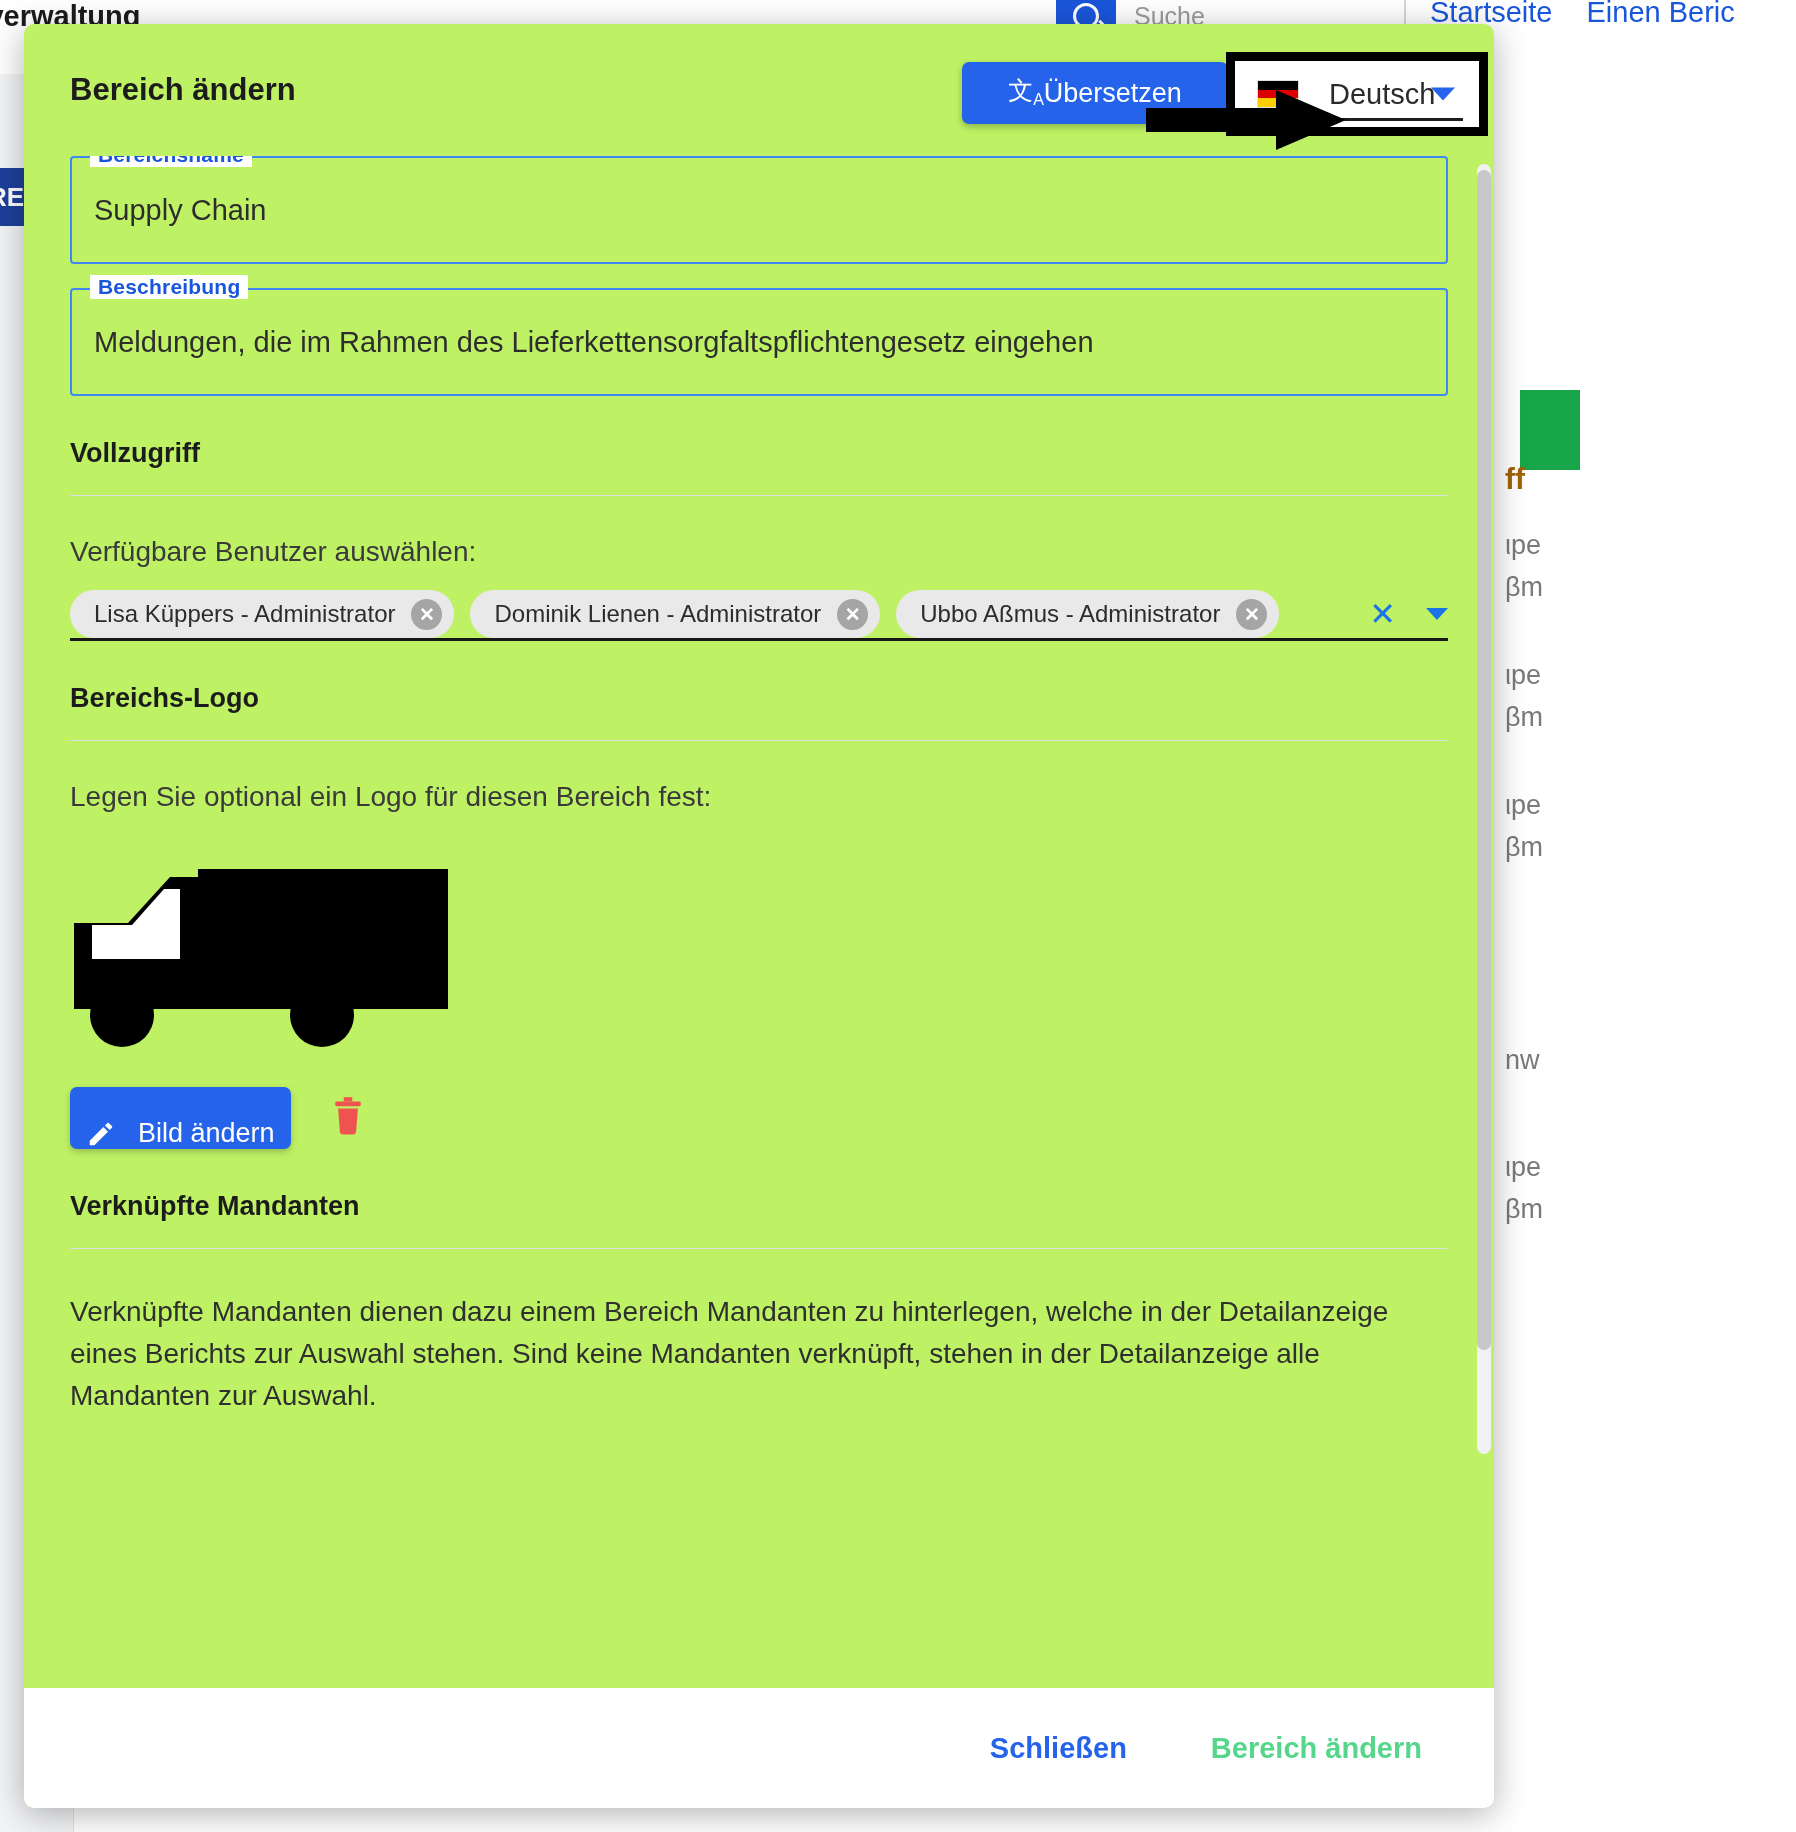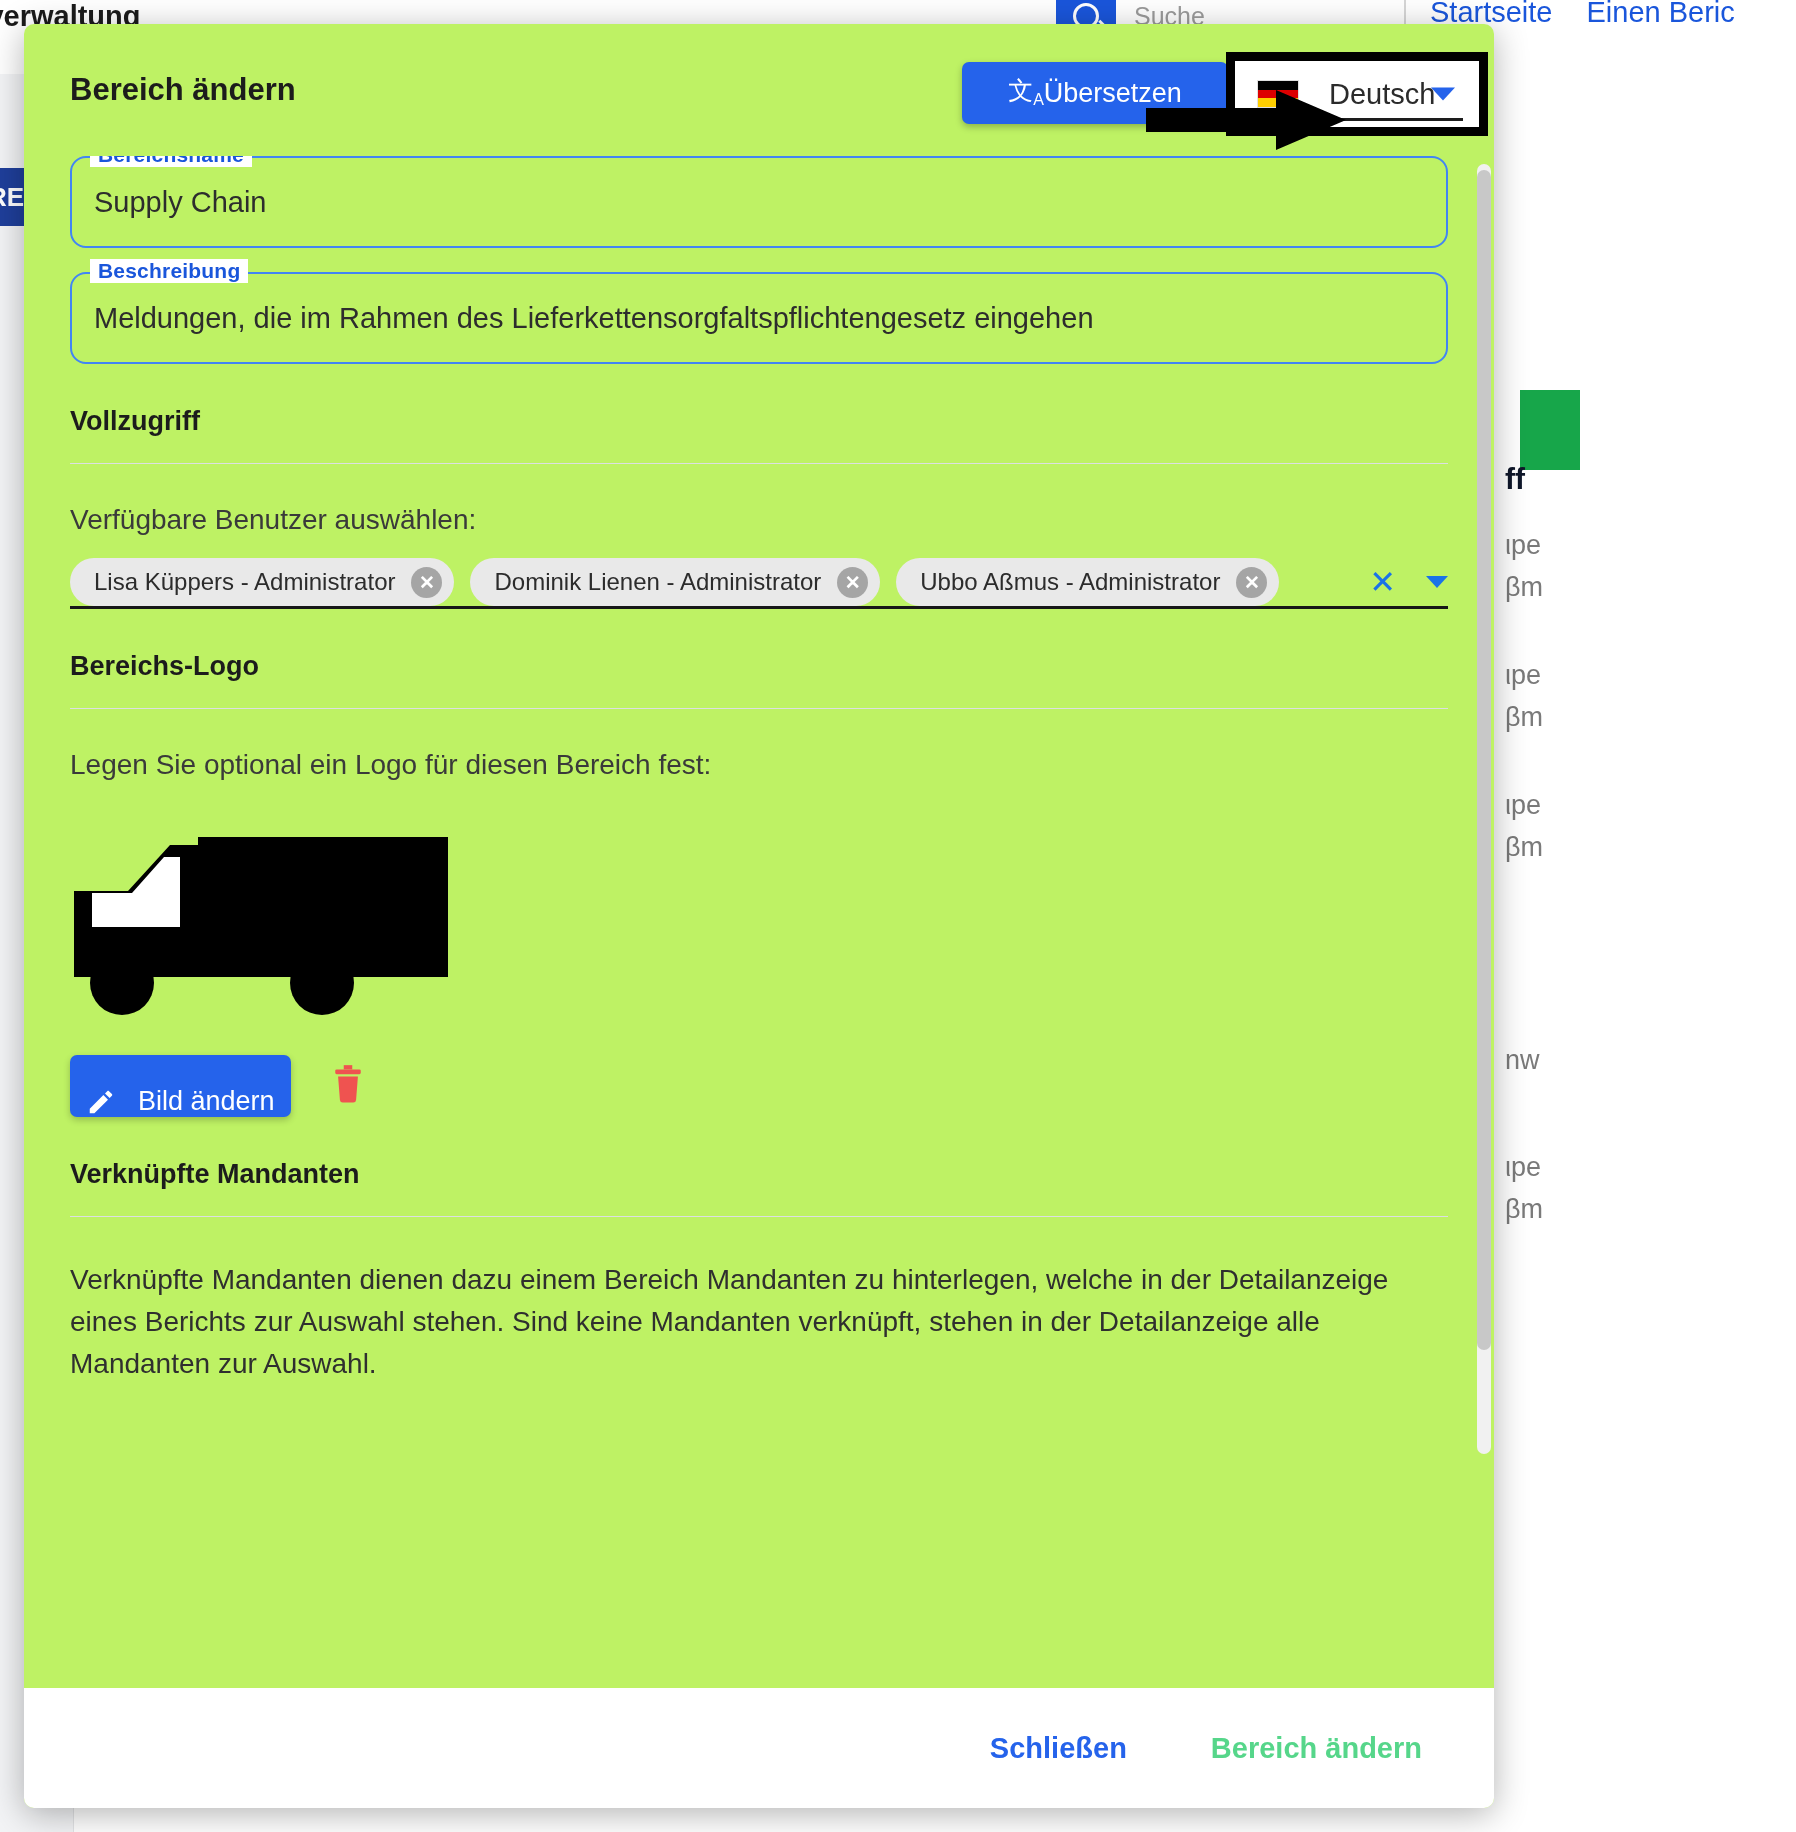--- a/index.html
+++ b/index.html
@@ -49,21 +49,21 @@
     display: flex; align-items: center; justify-content: flex-end; padding-right: 6px;
   }
   .bg-right-strip {
     position: absolute; left: 1500px; top: 74px; width: 296px; height: 1760px;
     background: #ffffff;
   }
   .bg-green-block {
     position: absolute; left: 1520px; top: 390px; width: 60px; height: 80px; background: #17a64a;
   }
   .bg-right-text { position: absolute; color: #7a7a7a; font-size: 27px; white-space: nowrap; }
-  .bg-right-accent { position: absolute; color: #0f172a; font-size: 30px; font-weight: 700; white-space: nowrap; }
+  .bg-right-accent { position: absolute; color: #a16207; font-size: 30px; font-weight: 700; white-space: nowrap; }
 
   
   .modal {
     position: absolute; left: 24px; top: 24px;
     width: 1470px; height: 1784px;
     background: #bef264; border-radius: 10px;
     box-shadow: 0 6px 34px rgba(0,0,0,0.30);
     overflow: hidden;
   }
 
@@ -113,22 +113,22 @@
   
   .anno-arrow { position: absolute; left: 1122px; top: 66px; width: 200px; height: 60px; pointer-events: none; }
 
   
   .modal-body {
     position: relative; padding: 0 46px 0 46px; height: 1580px; overflow: hidden;
   }
 
   .field { position: relative; margin-bottom: 24px; }
   .field-box {
-    border: 2px solid #4285f4; border-radius: 16px;
-    height: 92px; display: flex; align-items: center; padding: 0 22px;
+    border: 2px solid #4285f4; border-radius: 4px;
+    height: 108px; display: flex; align-items: center; padding: 0 22px;
   }
   .field-label {
     position: absolute; left: 20px; top: -13px; background: #ffffff; padding: 0 8px;
     font-size: 21px; font-weight: 700; color: #1a56db; letter-spacing: 0.2px;
   }
   .field-value { font-size: 29px; color: #2d2d2d; }
 
   .section-title {
     font-size: 27px; font-weight: 700; color: #1c1c1c; margin-top: 42px;
   }

